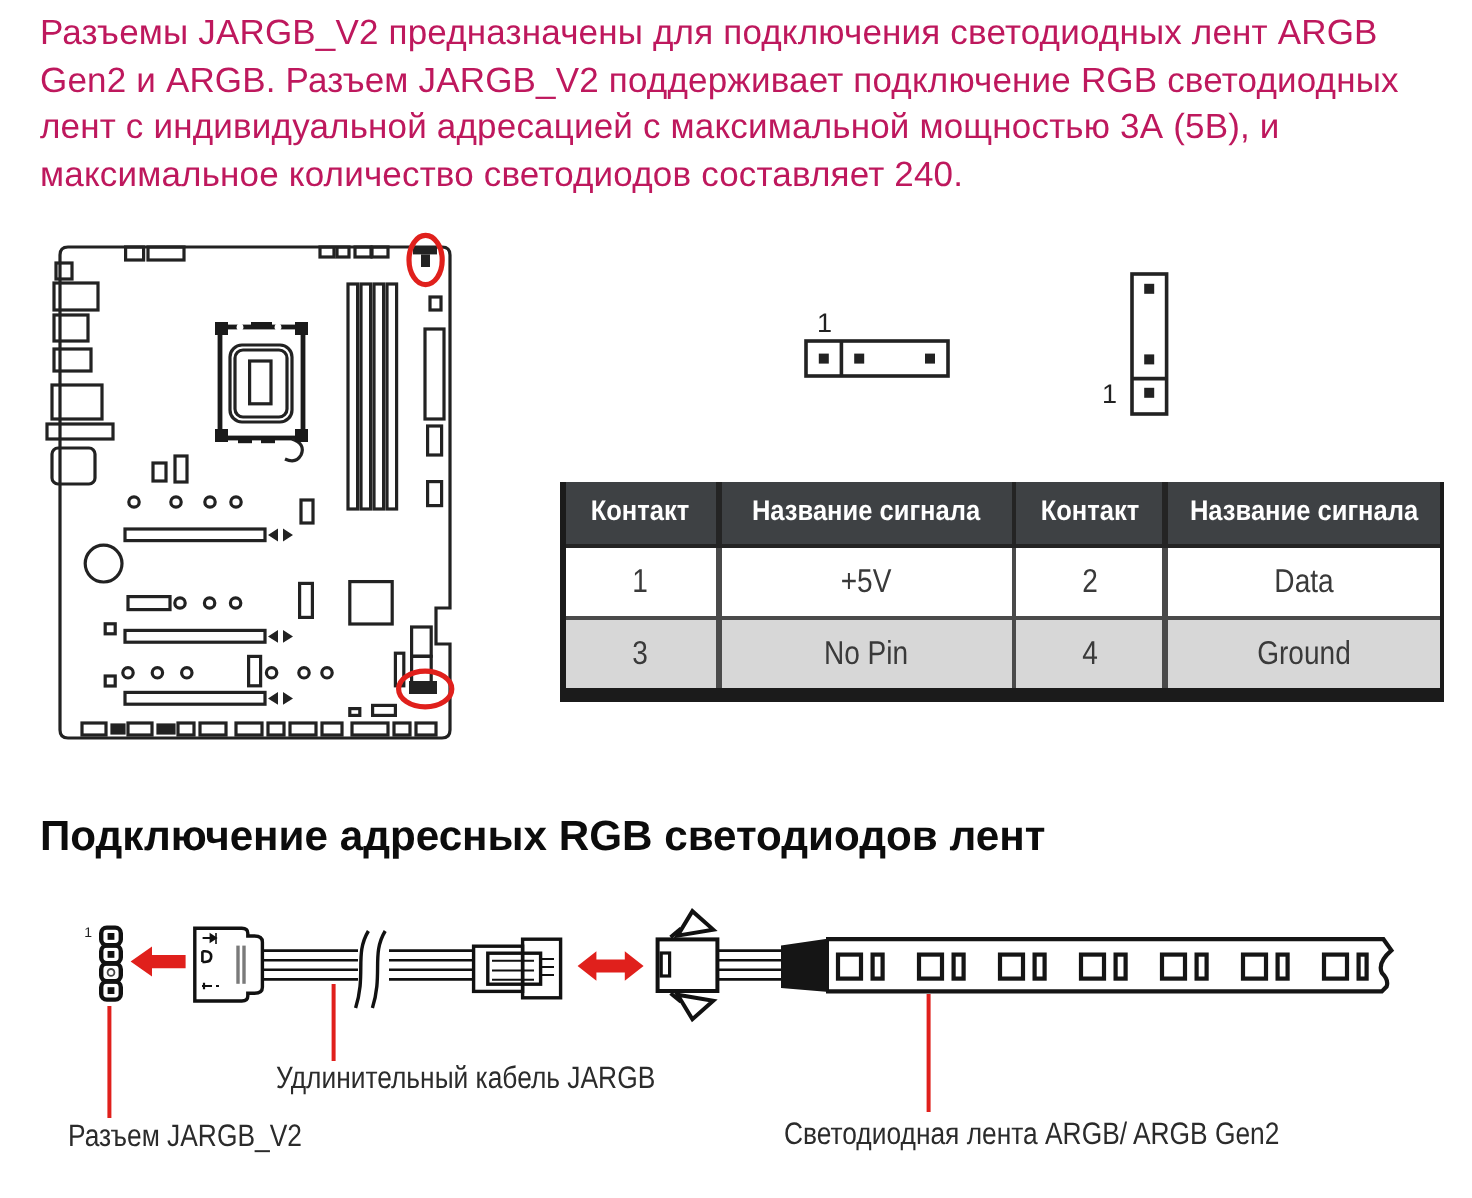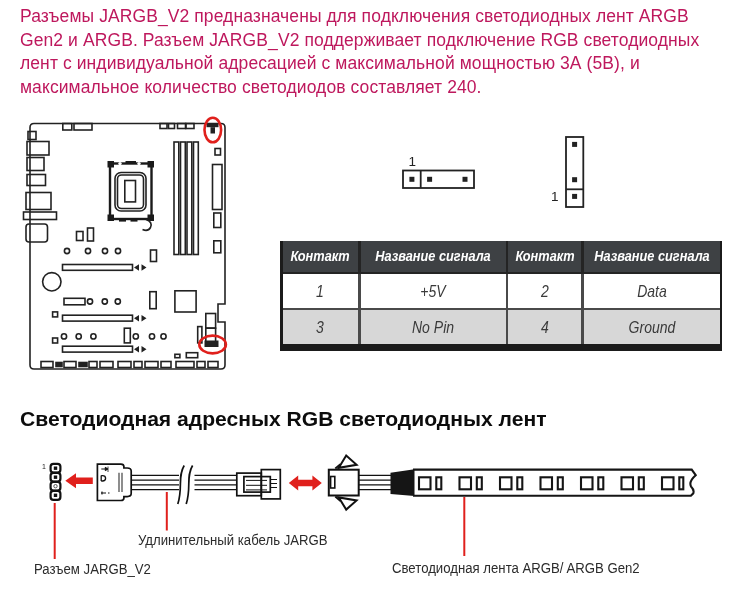--- a/index.html
+++ b/index.html
@@ -2,30 +2,30 @@
 <html><head>
 <meta charset="utf-8">
 <style>
 html,body{margin:0;padding:0;background:#fff;}
 #page{position:relative;width:736px;height:599px;background:#fff;font-family:"Liberation Sans",sans-serif;overflow:hidden;}
 .par{position:absolute;left:20px;top:5px;font-size:17.5px;line-height:23.5px;color:#be185d;letter-spacing:0.09px;}
 .h2{position:absolute;left:20px;top:407.5px;font-size:21.1px;line-height:1;font-weight:bold;color:#0c0c0c;letter-spacing:0px;}
 .lbl{position:absolute;font-size:15.5px;line-height:1;color:#2b2b2b;transform:scaleX(0.85);transform-origin:left center;white-space:nowrap;}
 #svgmain{position:absolute;left:0;top:0;}
 
-.tbl{position:absolute;left:280px;top:241px;width:442px;height:80px;font-style:italic;}
+.tbl{position:absolute;left:280px;top:241px;width:442px;height:80px;}
 .tbl .bx{position:absolute;}
 .tbl .txt{position:absolute;white-space:nowrap;line-height:1;}
 </style>
 </head>
 <body>
 <div id="page">
 <div class="par">Разъемы JARGB_V2 предназначены для подключения светодиодных лент ARGB<br>Gen2 и ARGB. Разъем JARGB_V2 поддерживает подключение RGB светодиодных<br>лент с индивидуальной адресацией с максимальной мощностью 3А (5В), и<br>максимальное количество светодиодов составляет 240.</div>
 
-<div class="h2">Светодиодная адресных RGB светодиодных лент</div>
+<div class="h2">Подключение адресных RGB светодиодов лент</div>
 
 <div class="tbl">
 
   <div class="bx" style="left:0;top:0;width:442px;height:30.5px;background:#3e4144;"></div>
   <div class="bx" style="left:0;top:30.5px;width:442px;height:2.5px;background:#242424;"></div>
   <div class="bx" style="left:0;top:33px;width:442px;height:33.5px;background:#fff;"></div>
   <div class="bx" style="left:0;top:66.5px;width:442px;height:2.5px;background:#4a4a4a;"></div>
   <div class="bx" style="left:0;top:69px;width:442px;height:33.5px;background:#d7d7d7;"></div>
   <div class="bx" style="left:0;top:102.5px;width:442px;height:7.5px;background:#1b1b1b;"></div>
 

